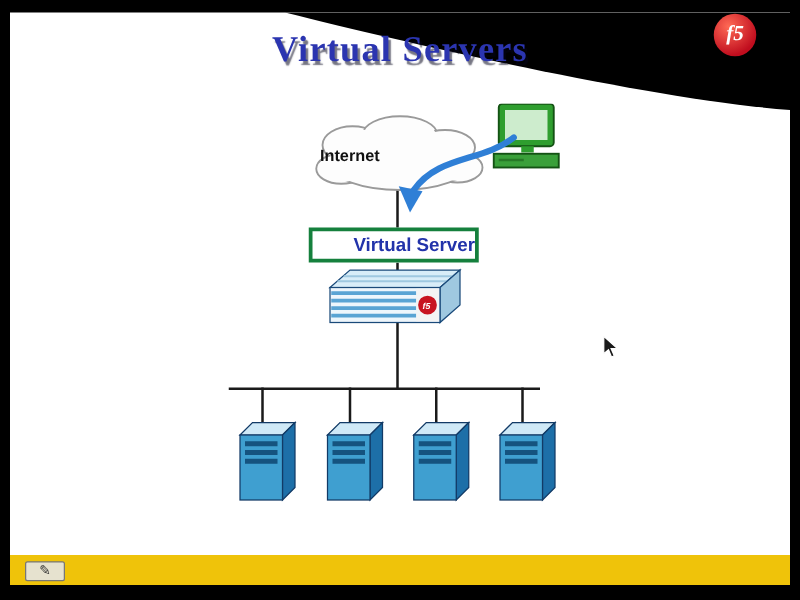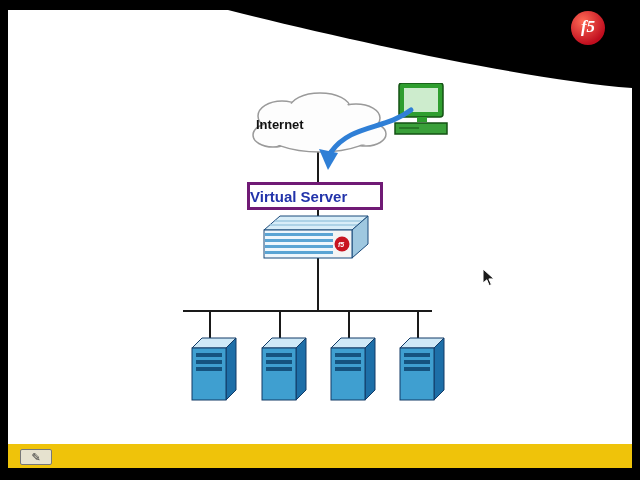--- a/index.html
+++ b/index.html
@@ -16,22 +16,22 @@
            display:flex;align-items:center;justify-content:center;}
   .f5-logo span{color:#fff;font-family:"Liberation Serif",serif;font-style:italic;
                 font-weight:bold;font-size:17px;transform:translateY(-1px);}
   .vline,.hline{position:absolute;background:#1a1a1a;}
   .cloud{position:absolute;left:248px;top:90px;}
   .cloud-label{position:absolute;left:256px;top:117px;width:90px;
                font-weight:bold;font-size:13px;color:#111;}
   .workstation{position:absolute;left:393px;top:83px;}
   .flow-arrow{position:absolute;left:305px;top:96px;}
   .vs-box{position:absolute;left:247px;top:182px;width:130px;height:22px;
-          border:3px solid #701a75;background:#fff;display:flex;align-items:center;
-          justify-content:flex-start;}
+          border:3px solid #15803d;background:#fff;display:flex;align-items:center;
+          justify-content:flex-end;}
   .vs-box span{color:#2233aa;font-weight:bold;font-size:15px;}
   .appliance{position:absolute;left:260px;top:212px;}
   .server{position:absolute;}
   .bottom-bar{position:absolute;left:8px;top:444px;width:624px;height:24px;background:#efc30a;}
   .pen-btn{position:absolute;left:12px;top:5px;width:30px;height:14px;background:#e6e2cf;
            border:1px solid #777;border-radius:2px;display:flex;align-items:center;
            justify-content:center;cursor:pointer;}
   .pen-btn span{font-size:11px;line-height:11px;color:#333;}
   .cursor{position:absolute;left:482px;top:268px;}
 </style>
@@ -39,20 +39,21 @@
 <body>
 
 <div class="stage">
 
   <div class="slide"></div>
 
   <svg class="swoosh" viewBox="0 0 404 92">
     <path d="M0,0 L404,0 L404,78 C300,70 120,30 0,0 Z" fill="#000"></path>
   </svg>
 
+  <div class="page-title">Virtual Servers</div>
 
   <div class="f5-logo">
     <span>f5</span>
   </div>
 
   <div class="vline" style="left:317px;top:150px;width:2px;height:33px;"></div>
   <div class="vline" style="left:317px;top:210px;width:2px;height:101px;"></div>
   <div class="hline" style="left:183px;top:310px;width:249px;height:2px;"></div>
   <div class="vline" style="left:209px;top:310px;width:2px;height:32px;"></div>
   <div class="vline" style="left:279px;top:310px;width:2px;height:32px;"></div>

